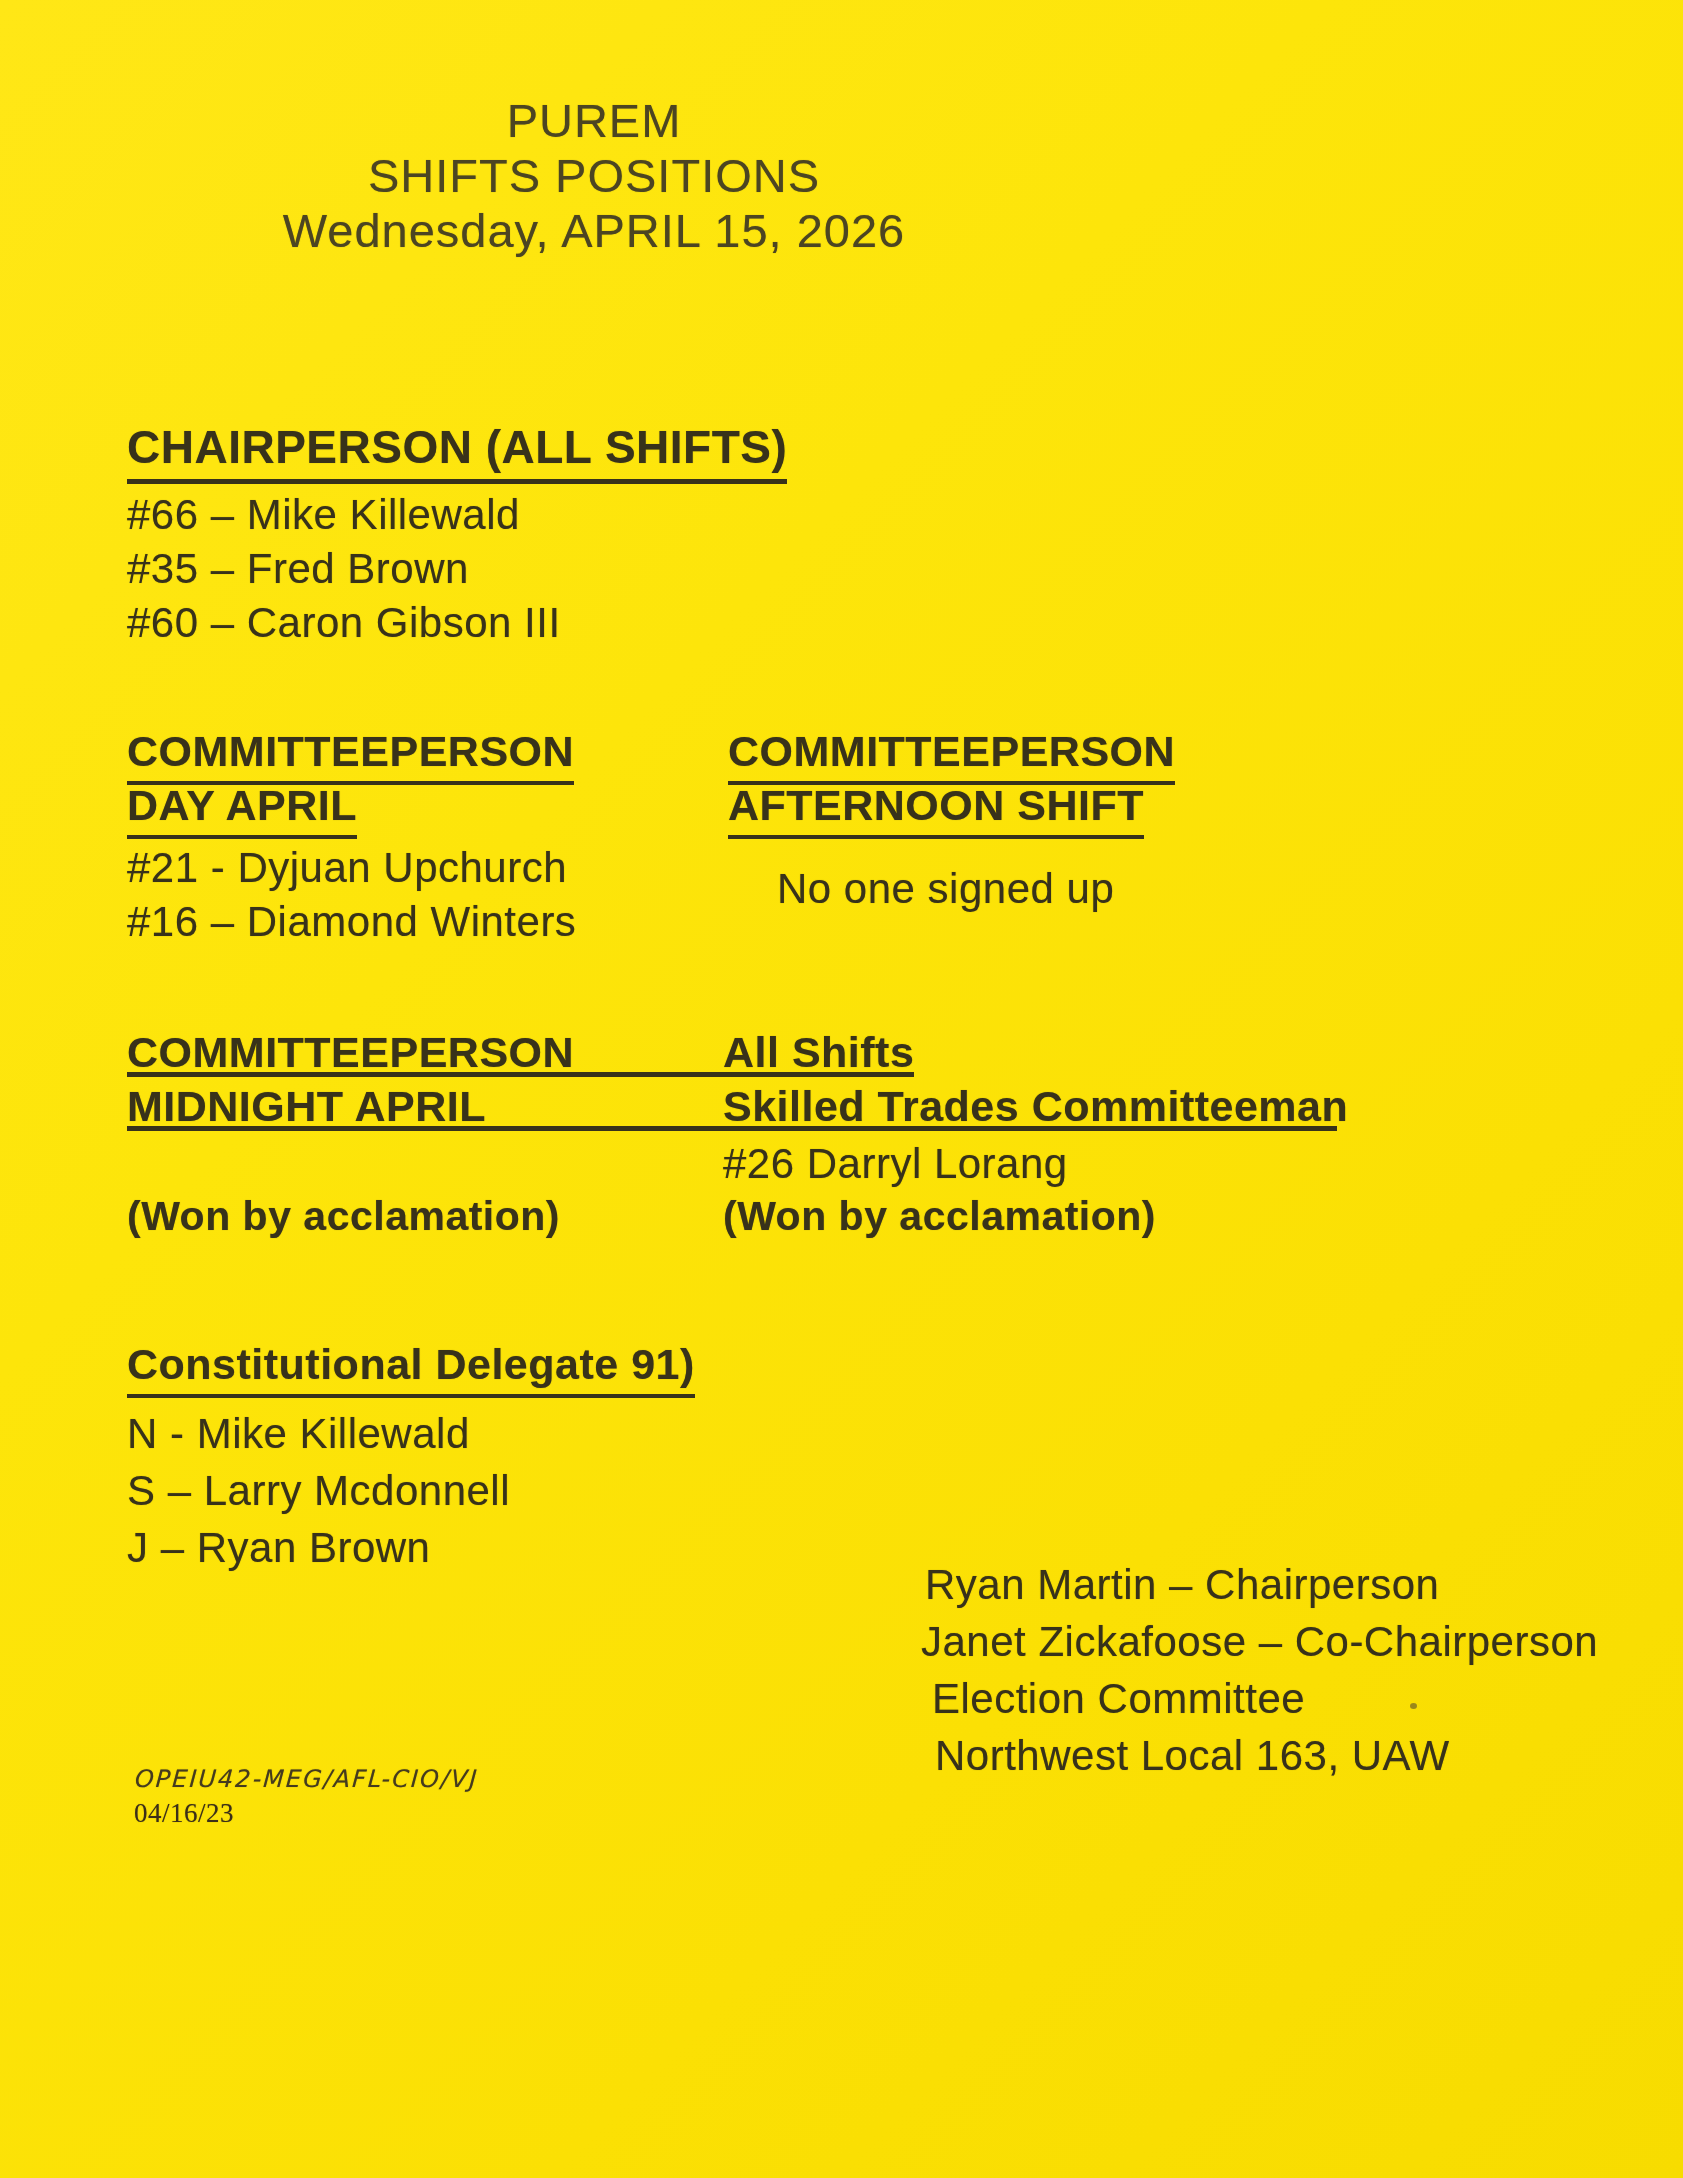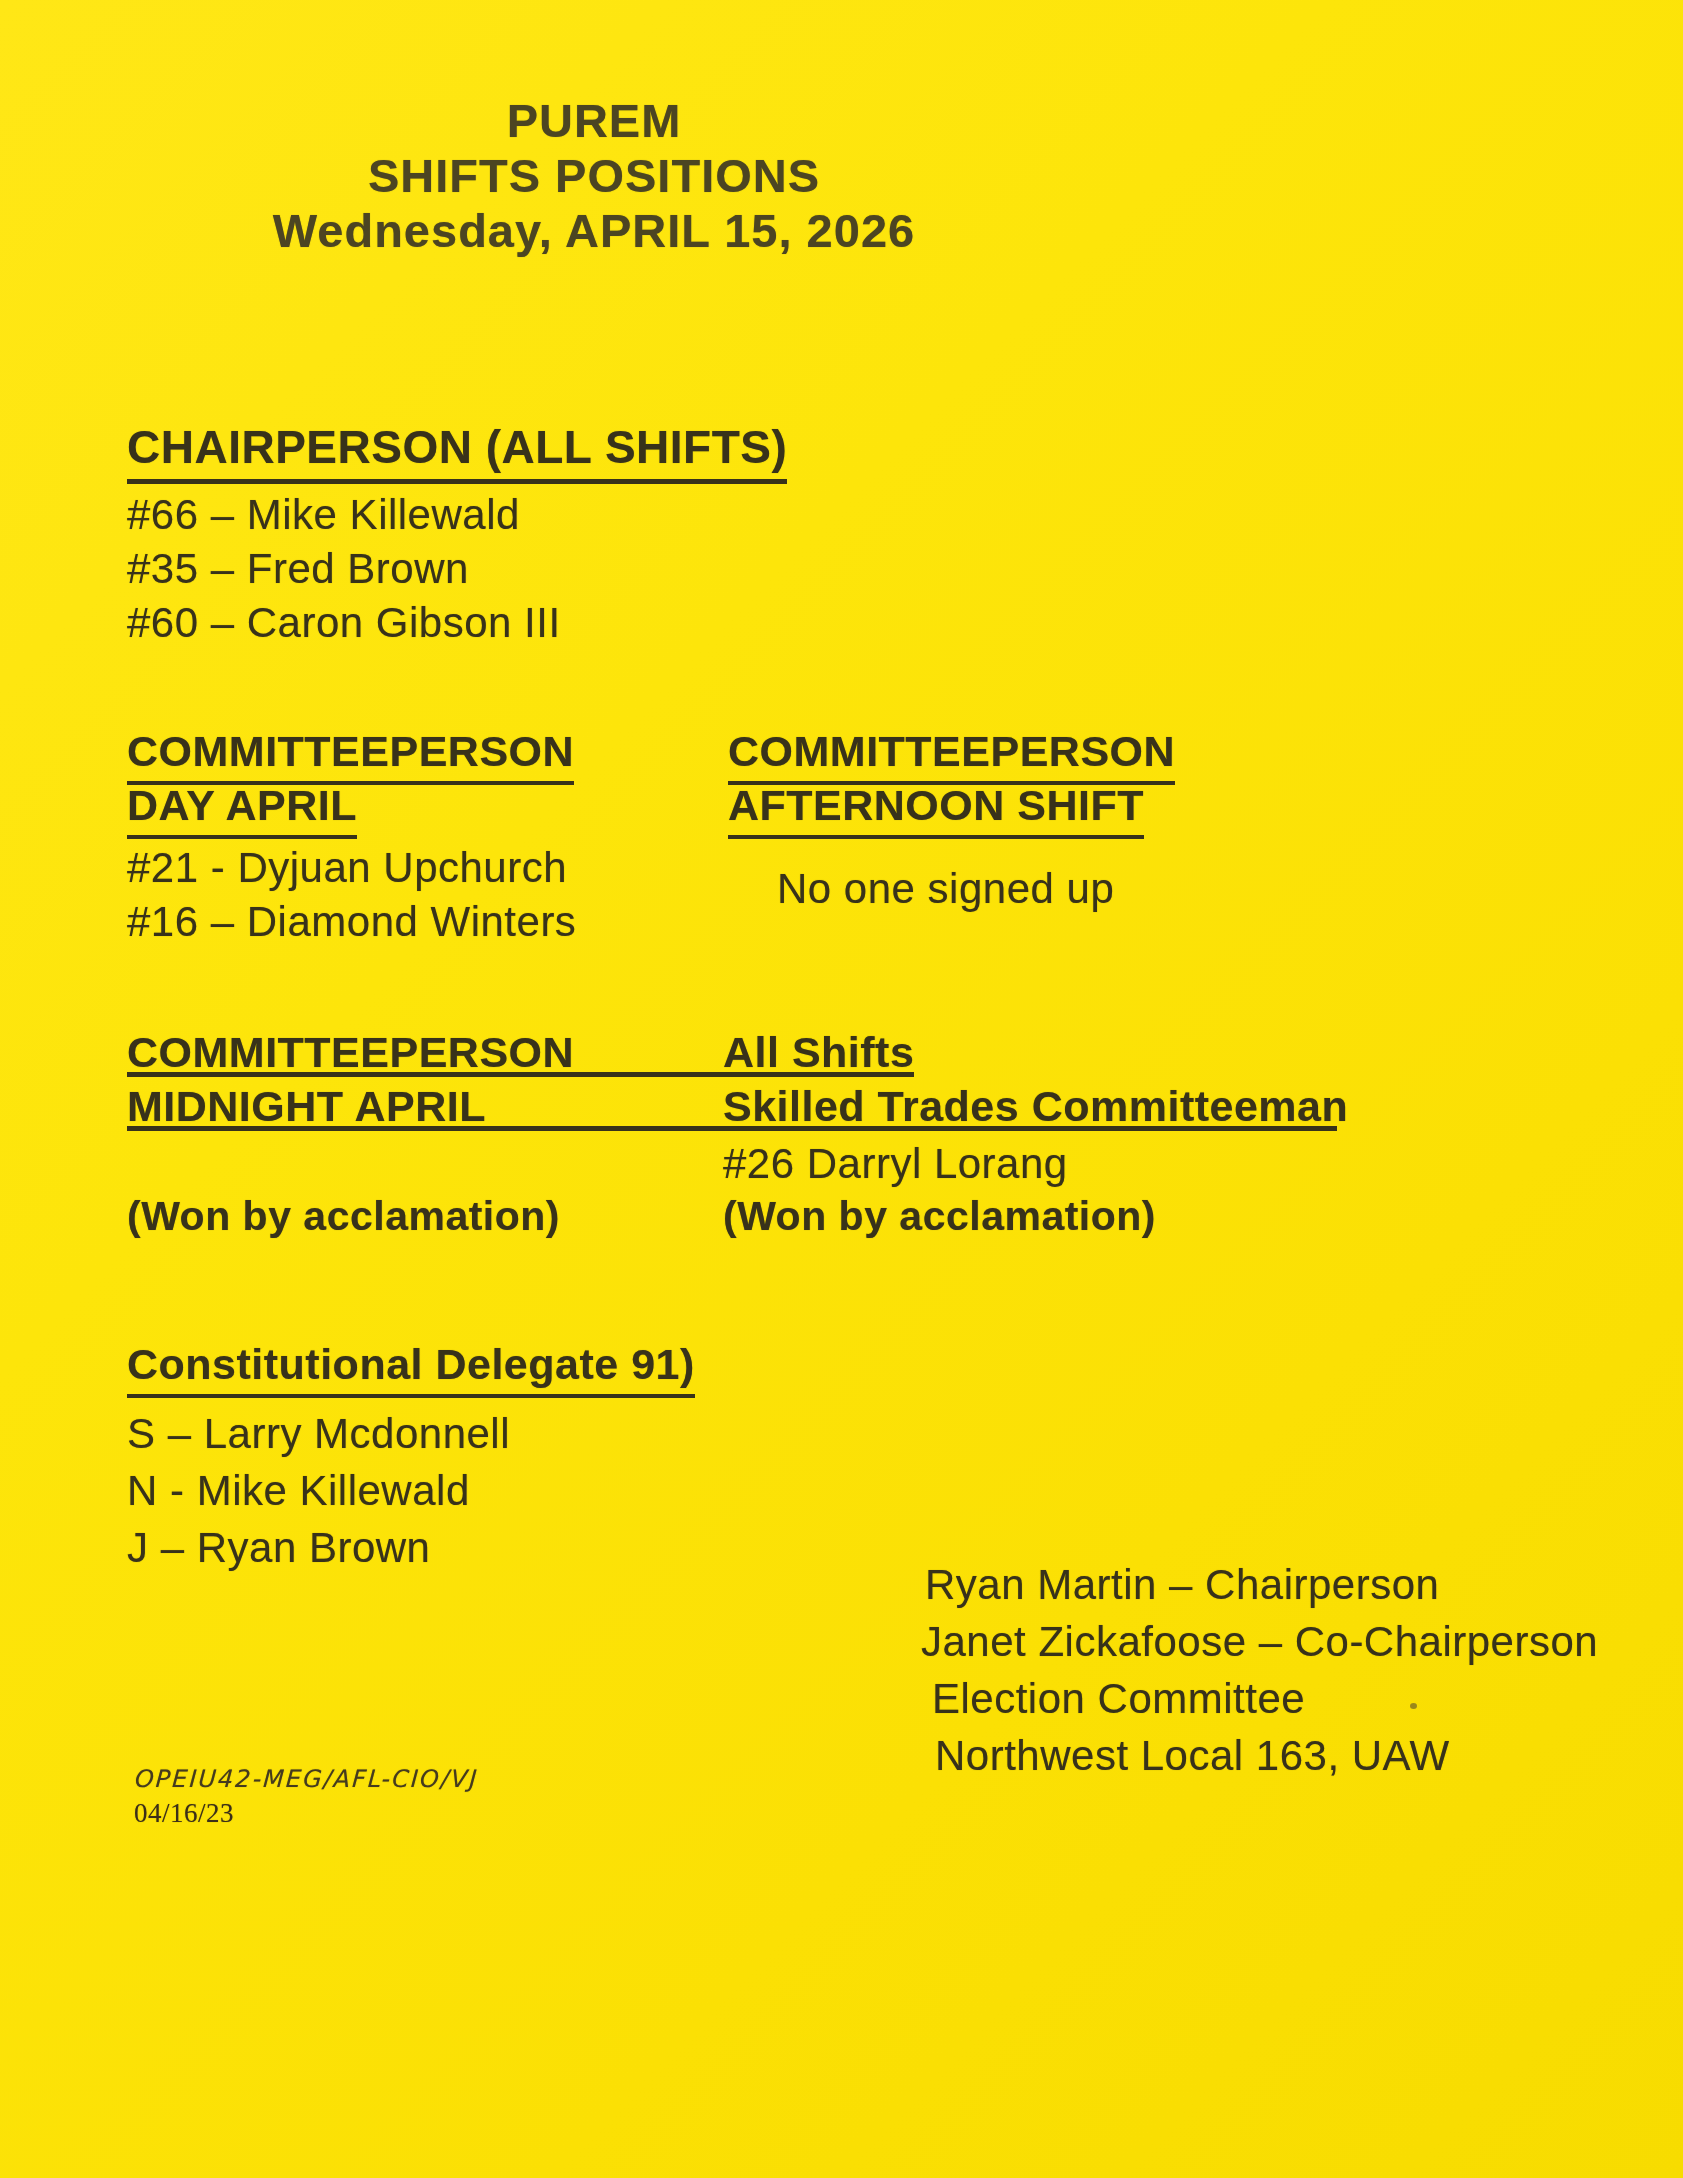--- a/index.html
+++ b/index.html
@@ -15,21 +15,21 @@
     background: linear-gradient(134deg, #ffe716 0%, #fde50a 35%, #fbe004 70%, #f7dc00 100%);
     color: #38321a;
     overflow: hidden;
   }
   
   .page div, .page span { text-shadow: 0 0 1px rgba(56,50,26,0.45); }
 
   .title-block {
     position: absolute; left: 0; top: 93px; width: 1188px;
     text-align: center;
-    font-weight: bold; font-size: 47px; line-height: 55px;
+    font-weight: normal; font-size: 47px; line-height: 55px;
     color: #4c4522; letter-spacing: 1px;
   }
 
   .abs { position: absolute; }
 
   .h-big {
     font-weight: bold; font-size: 46px; letter-spacing: 0.5px;
     display: inline-block;
     border-bottom: 5px solid #38321a; padding-bottom: 5px;
   }
@@ -138,22 +138,22 @@
   </div>
   <div class="abs body-line" style="left:723px; top:1137px;">#26 Darryl Lorang</div>
   <div class="abs note-bold" style="left:127px; top:1193px;">(Won by acclamation)</div>
   <div class="abs note-bold" style="left:723px; top:1193px;">(Won by acclamation)</div>
 
   <div class="abs" style="left:127px; top:1340px;">
     <div>
       <span class="h-sec">Constitutional Delegate 91)</span>
     </div>
     <div style="margin-top:7px;">
+      <div class="body-line58">N - Mike Killewald</div>
       <div class="body-line58">S – Larry Mcdonnell</div>
-      <div class="body-line58">N - Mike Killewald</div>
       <div class="body-line58">J – Ryan Brown</div>
     </div>
   </div>
 
   <div class="abs sig-block" style="left:921px; top:1556px;">
     <div class="indent1">Ryan Martin – Chairperson</div>
     <div>Janet Zickafoose – Co-Chairperson</div>
     <div class="indent2">Election Committee</div>
     <div class="indent3">Northwest Local 163, UAW</div>
   </div>

